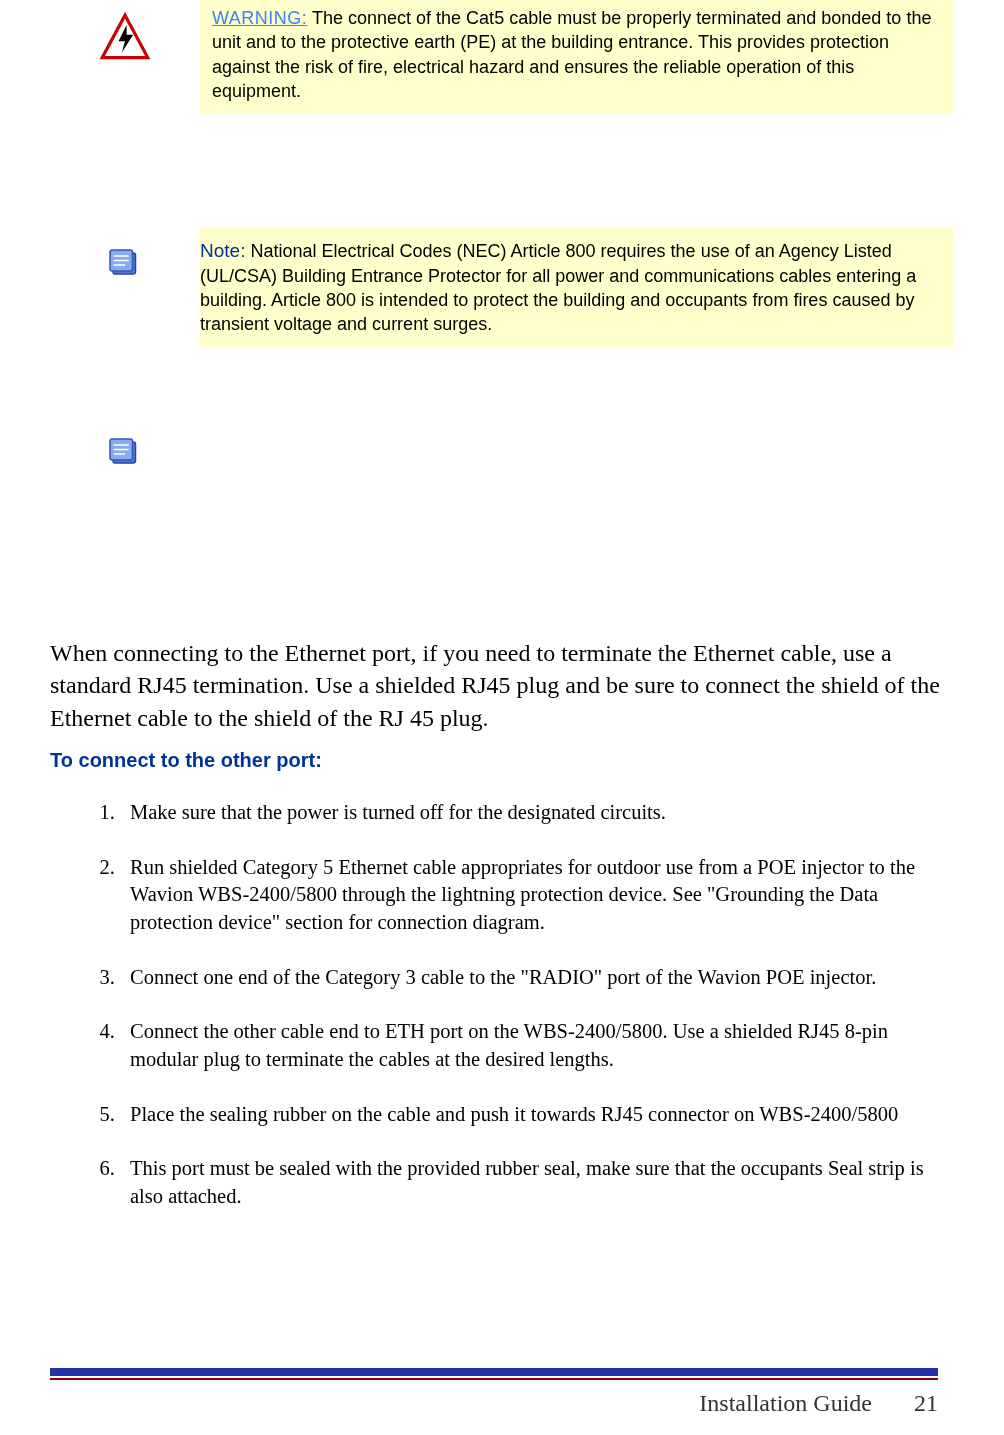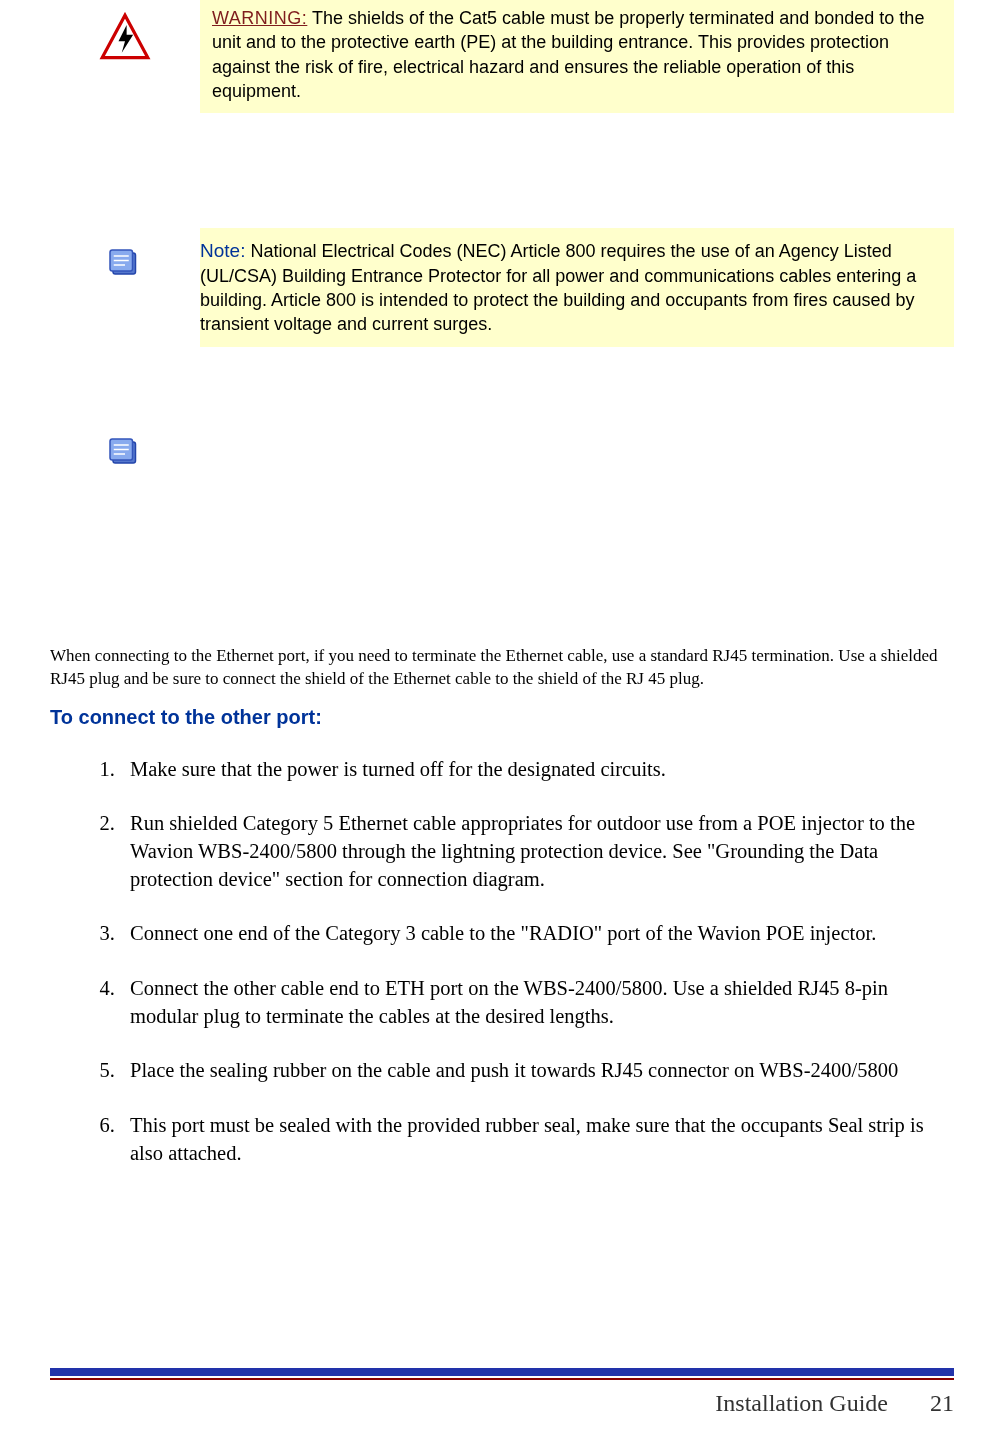--- a/index.html
+++ b/index.html
@@ -27,43 +27,43 @@
       padding-top: 12px;
     }
     .warning-box {
       background: #FFFFCC;
       padding: 6px 12px 10px 12px;
       flex: 1;
       line-height: 1.35;
       font-size: 18px;
     }
     .warning-label {
-      color: #7f1d1d;
+      color: #3b82f6;
       text-decoration: underline;
       font-variant: small-caps;
       letter-spacing: 0.5px;
     }
     .note-box {
       background: #FFFFCC;
       padding: 10px 14px 10px 0;
       flex: 1;
       line-height: 1.35;
       font-size: 18px;
     }
     .note-label {
       color: #003399;
       font-size: 19px;
     }
     .gap-large { height: 95px; }
     .gap-med { height: 50px; }
     .body-text {
       font-family: Georgia, 'Times New Roman', serif;
-      font-size: 17px;
+      font-size: 24px;
       line-height: 1.35;
-      margin: 16px 0 15px 0;
+      margin: 8px 0 15px 0;
       padding-left: 0;
     }
     .section-heading {
       font-family: Verdana, Geneva, sans-serif;
       font-weight: bold;
       color: #003399;
       font-size: 20px;
       margin: 10px 0 12px 0;
     }
     ol.steps {
@@ -75,21 +75,21 @@
     }
     ol.steps li {
       margin-bottom: 12px;
       padding-left: 10px;
       margin-top: 27px;
     }
     .footer {
       position: absolute;
       bottom: 18px;
       left: 50px;
-      right: 50px;
+      right: 66px;
     }
     .footer-line-outer {
       height: 8px;
       background: #2233AA;
       margin-bottom: 2px;
     }
     .footer-line-inner {
       height: 2px;
       background: #880000;
       margin-bottom: 10px;
@@ -114,21 +114,21 @@
 
 <div class="callout-row">
   <div class="icon-cell">
     <svg class="warning-svg" viewBox="0 0 64 64">
       <polygon points="32,4 60,56 4,56" fill="#fff" stroke="#c00" stroke-width="4"></polygon>
       <polygon points="34,16 24,36 32,36 28,50 42,28 34,28" fill="#000"></polygon>
     </svg>
   </div>
   <div class="warning-box">
     <span class="warning-label">WARNING:</span>
-    <span>The shields of the Cat5 cable must be properly terminated and bonded to the unit and to the protective earth (PE) at the building entrance. This provides protection against the risk of fire, electrical hazard and ensures the reliable operation of this equipment.</span>
+    <span>The connect of the Cat5 cable must be properly terminated and bonded to the unit and to the protective earth (PE) at the building entrance. This provides protection against the risk of fire, electrical hazard and ensures the reliable operation of this equipment.</span>
   </div>
 </div>
 
 <div class="gap-large"></div>
 
 <div class="callout-row">
   <div class="icon-cell">
     <svg class="note-svg" viewBox="0 0 48 48">
       <rect x="8" y="12" width="30" height="28" rx="3" fill="#5577cc" stroke="#2244aa" stroke-width="2"></rect>
       <rect x="4" y="8" width="30" height="28" rx="3" fill="#88aaee" stroke="#3355bb" stroke-width="2"></rect>

